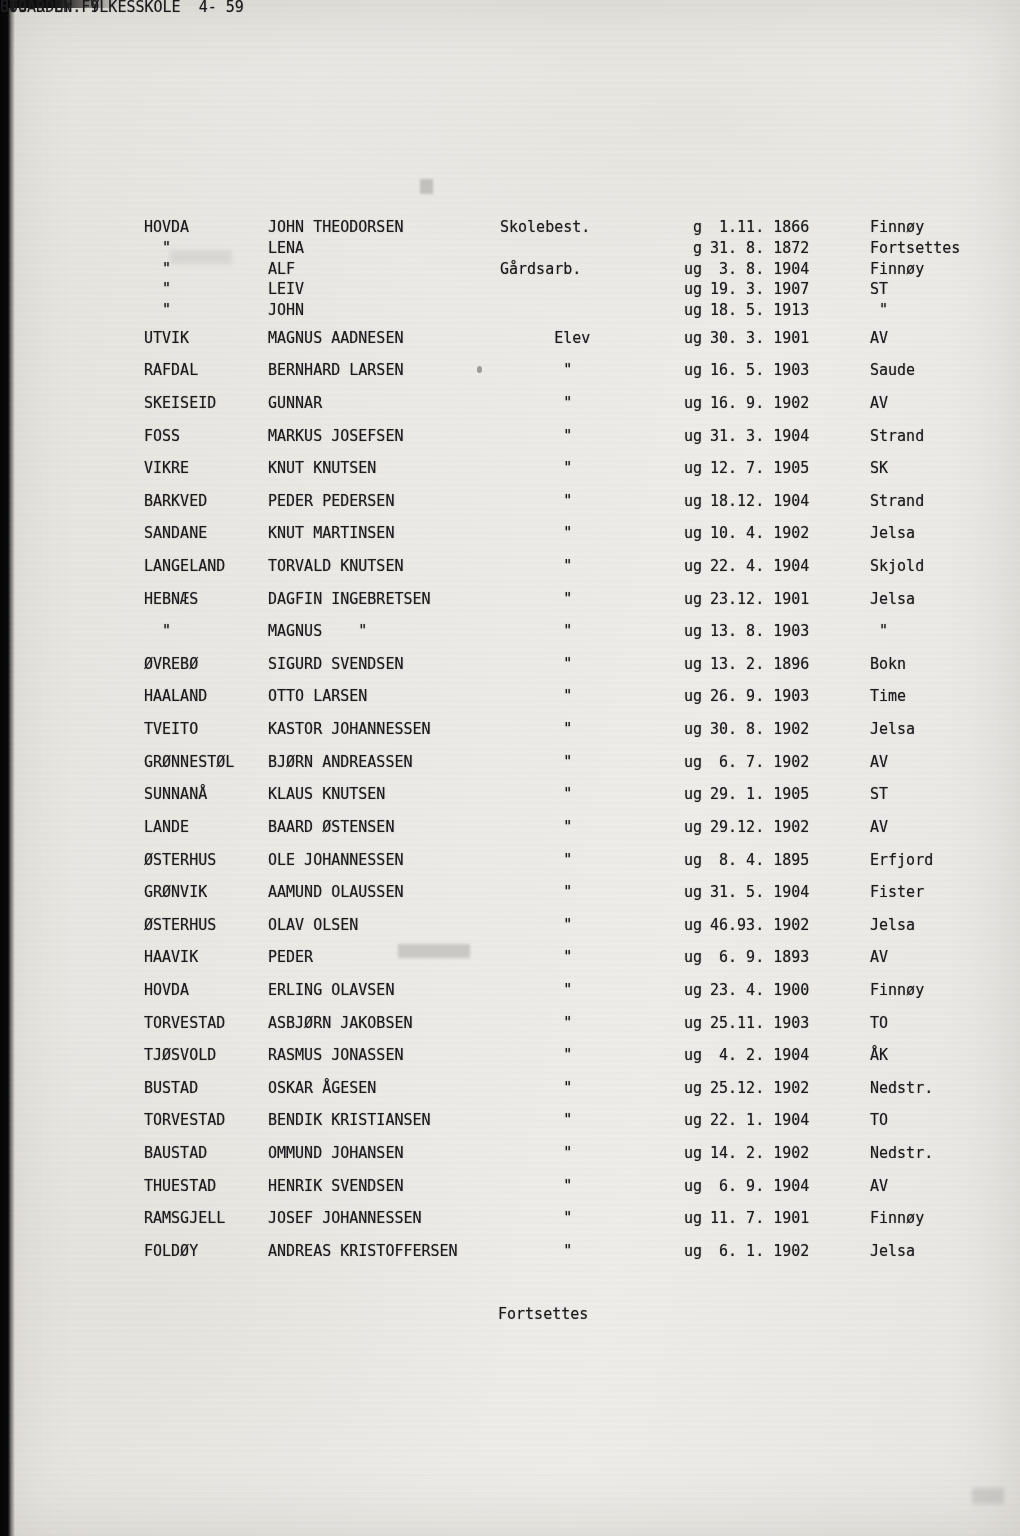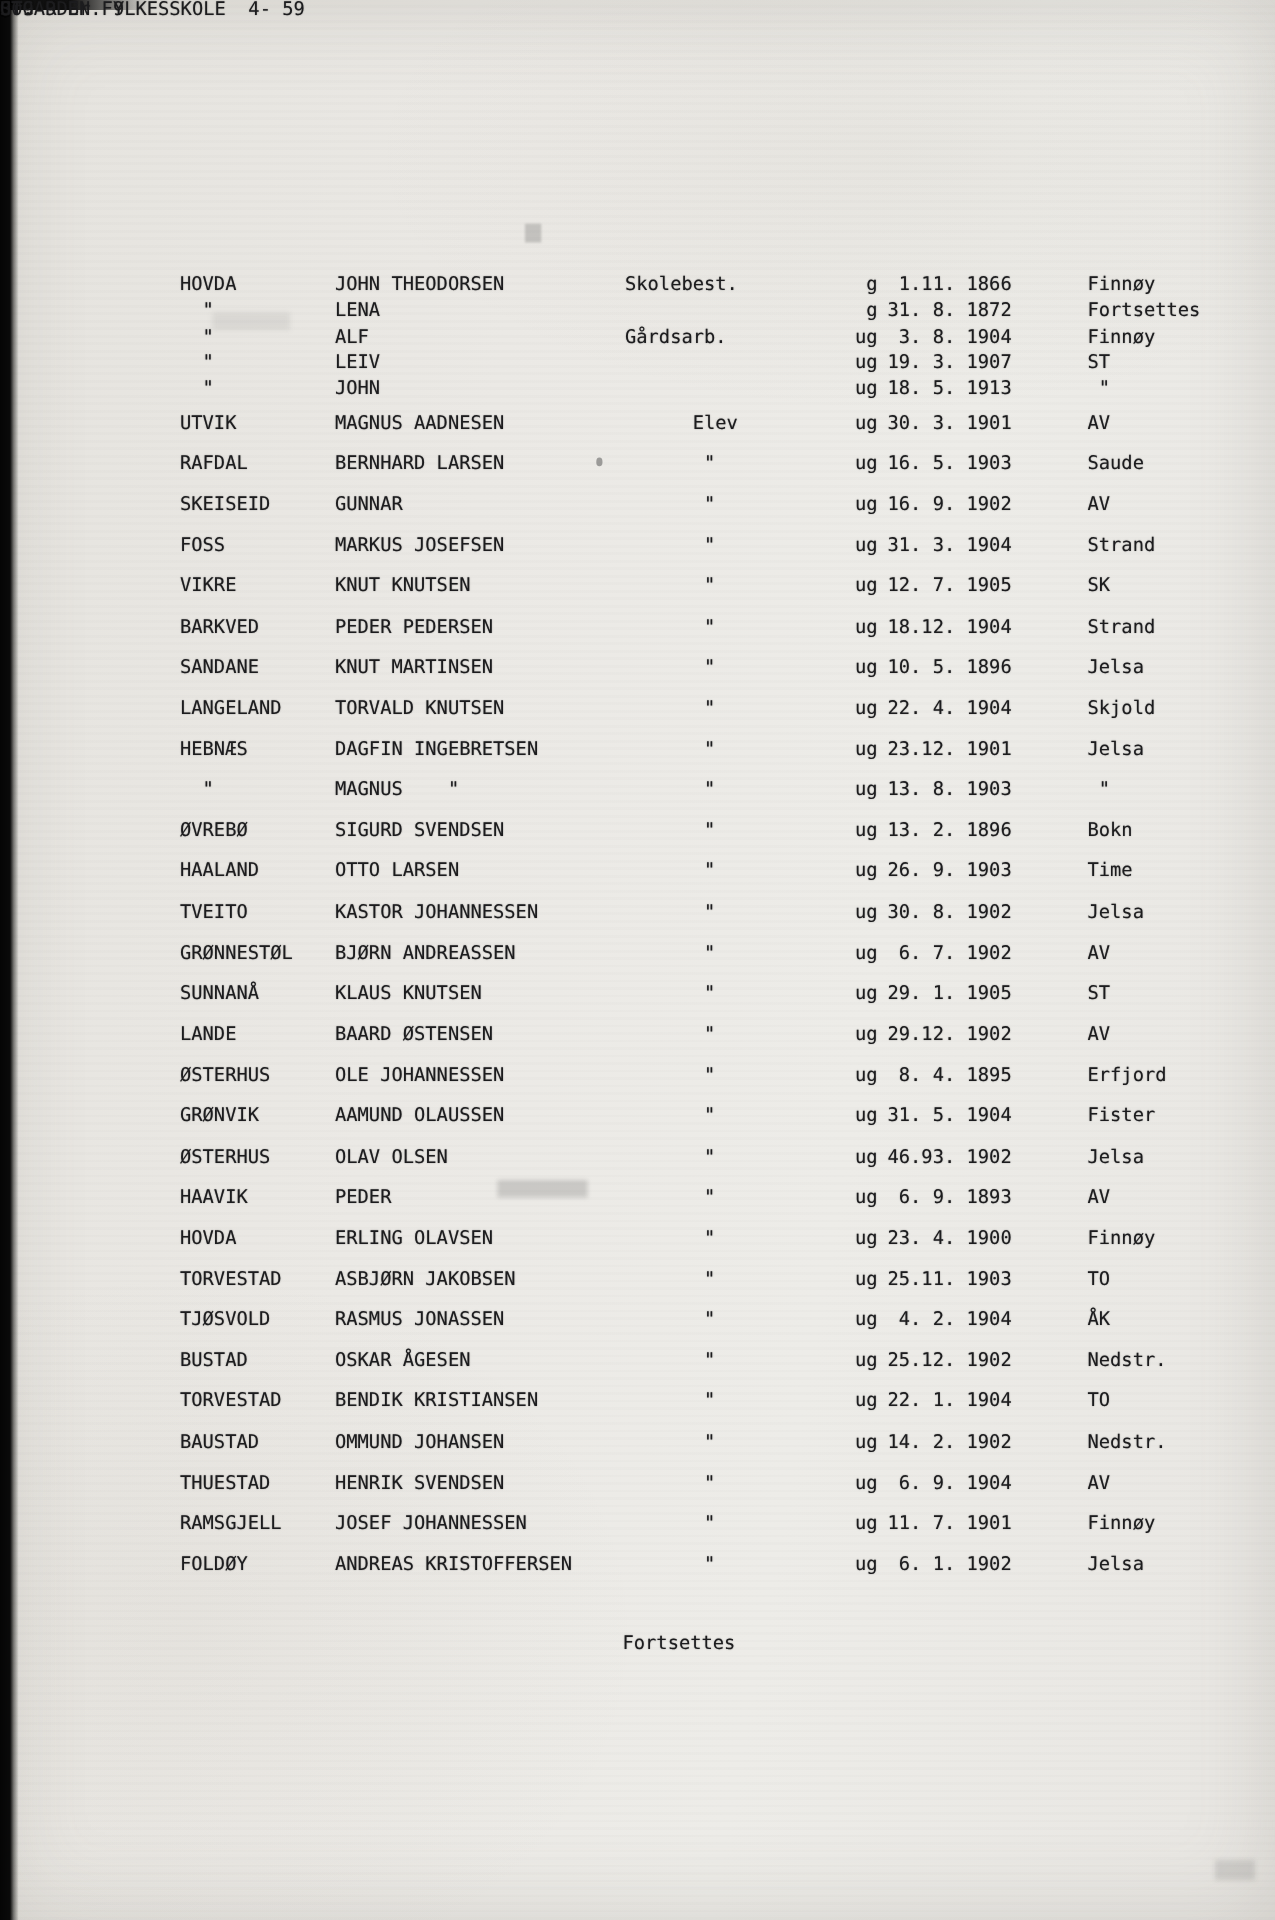--- a/index.html
+++ b/index.html
@@ -153,21 +153,21 @@
     <span class="c3">       "</span>
     <span class="c4">ug</span>
     <span class="c5">18.12. 1904</span>
     <span class="c6">Strand</span>
   </div>
       <div class="row sp-n">
     <span class="c1">SANDANE</span>
     <span class="c2">KNUT MARTINSEN</span>
     <span class="c3">       "</span>
     <span class="c4">ug</span>
-    <span class="c5">10. 5. 1896</span>
+    <span class="c5">10. 4. 1902</span>
     <span class="c6">Jelsa</span>
   </div>
       <div class="row sp-n">
     <span class="c1">LANGELAND</span>
     <span class="c2">TORVALD KNUTSEN</span>
     <span class="c3">       "</span>
     <span class="c4">ug</span>
     <span class="c5">22. 4. 1904</span>
     <span class="c6">Skjold</span>
   </div>

